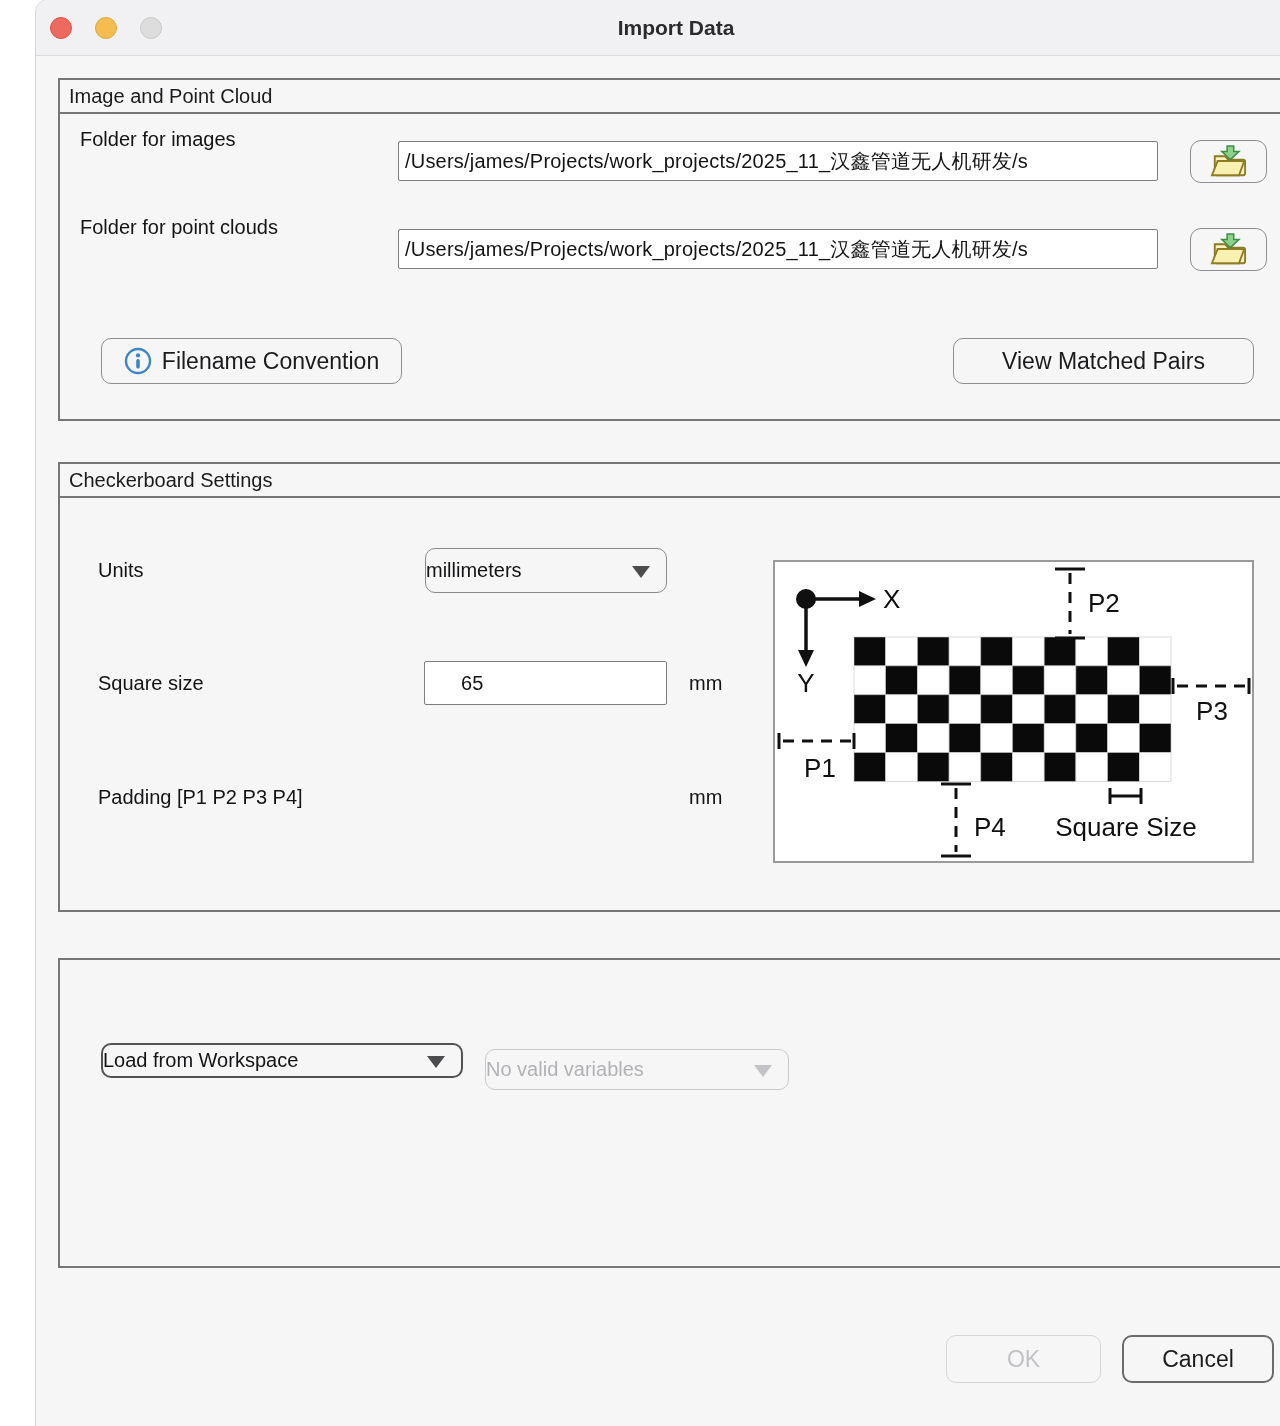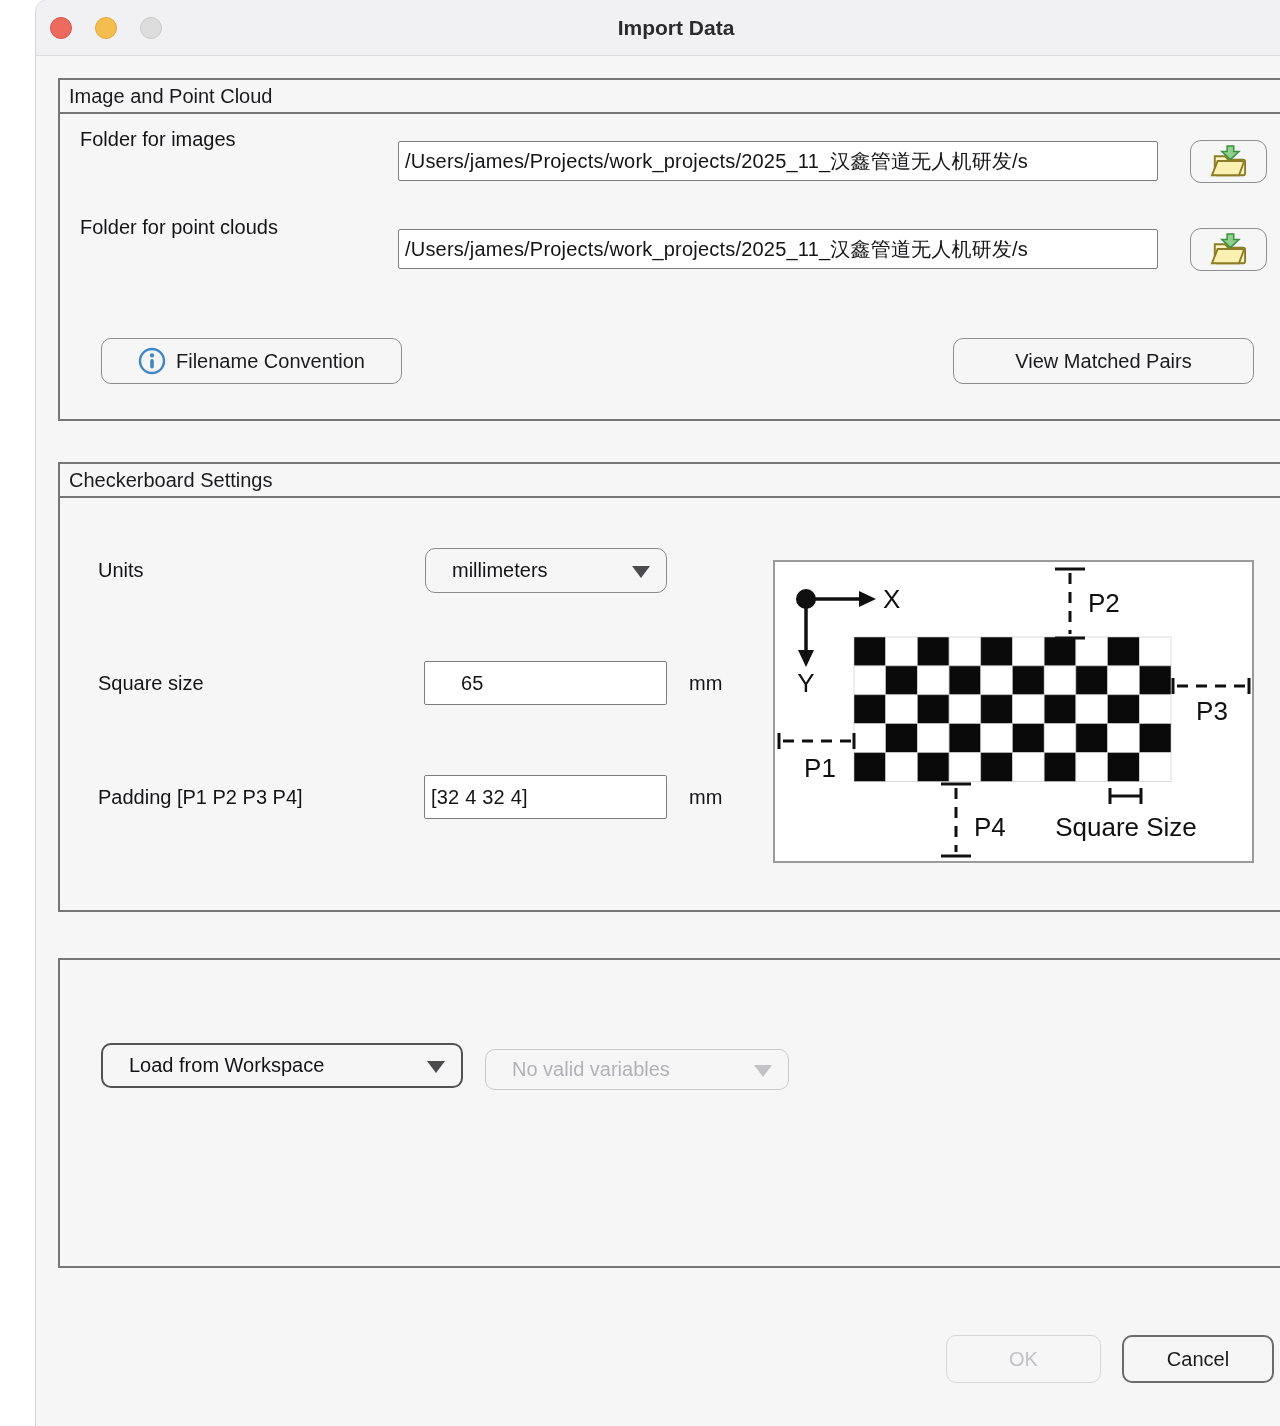--- a/index.html
+++ b/index.html
@@ -30,30 +30,30 @@
   .flabel{position:absolute;font-size:20px;color:#141416;white-space:nowrap;}
   .unit{position:absolute;font-size:20px;color:#141416;}
 
   .txt{
     position:absolute;border:1.5px solid #7d7d7f;border-radius:2px;background:#fff;
     font-size:20px;color:#141416;padding:0 6px;letter-spacing:0.2px;
   }
 
   .btn{
     position:absolute;border:1.5px solid #8e8e90;border-radius:10px;background:#f6f6f7;
-    font-size:20px;color:#1b1b1d;display:flex;align-items:center;justify-content:center;gap:10px;
+    font-size:23px;color:#1b1b1d;display:flex;align-items:center;justify-content:center;gap:10px;
     cursor:default;
   }
   .btn.browse{border-radius:11px;}
   .btn.strong{border:2px solid #6b6b6d;}
   .btn.disabled{border:1.5px solid #d6d6d8;color:#c2c2c6;}
 
   .dd{
     position:absolute;border:1.5px solid #8a8a8c;border-radius:10px;background:#f6f6f7;
-    font-size:20px;color:#141416;display:flex;align-items:center;padding:0 26px;
+    font-size:20px;color:#141416;display:flex;align-items:center;padding:0 0;
   }
   .dd.strong{border:2px solid #525254;}
   .dd.disabled{border:1.5px solid #c9c9cd;color:#b2b2b6;}
   .tri{
     position:absolute;right:16px;top:50%;margin-top:-5px;width:0;height:0;
     border-left:9px solid transparent;border-right:9px solid transparent;border-top:12px solid #4c4c4e;
   }
   .dd.disabled .tri{border-top-color:#c3c3c7;}
 
   .diagram{
@@ -119,21 +119,20 @@
     <div class="dd" style="left:365px;top:84px;width:242px;height:45px;">
       <span>millimeters</span>
       <span class="tri"></span>
     </div>
 
     <div class="flabel" style="left:38px;top:208px;">Square size</div>
     <input class="txt" style="left: 364px; top: 197px; width: 243px; height: 44px; padding-left: 36px;" value="65">
     <div class="unit" style="left:629px;top:208px;">mm</div>
 
     <div class="flabel" style="left:38px;top:322px;">Padding [P1 P2 P3 P4]</div>
-    <input class="txt" style="left: 364px; top: 311px; width: 243px; height: 44px;" value="[32 4 32 4]">
     <div class="unit" style="left:629px;top:322px;">mm</div>
 
     <div class="diagram" style="left:713px;top:96px;width:481px;height:303px;">
       <svg width="477" height="299" viewBox="0 0 477 299">
 
         <g id="board">
             <rect x="79.0" y="75.0" width="31.7" height="28.9" fill="#0a0a0a" stroke="#c4c4c4" stroke-width="0.6"></rect>
             <rect x="110.7" y="75.0" width="31.7" height="28.9" fill="#ffffff" stroke="#c4c4c4" stroke-width="0.6"></rect>
             <rect x="142.4" y="75.0" width="31.7" height="28.9" fill="#0a0a0a" stroke="#c4c4c4" stroke-width="0.6"></rect>
             <rect x="174.1" y="75.0" width="31.7" height="28.9" fill="#ffffff" stroke="#c4c4c4" stroke-width="0.6"></rect>
@@ -228,21 +227,21 @@
           <line x1="335" y1="234" x2="366" y2="234"></line>
           <line x1="366" y1="226" x2="366" y2="242"></line>
         </g>
         <text x="351" y="274" font-size="26" fill="#101010" text-anchor="middle">Square Size</text>
       </svg>
     </div>
   </div>
 
   <div class="panel" style="top:958px;height:310px;">
 
-    <div class="dd strong" style="left:41px;top:83px;width:362px;height:45px;">
+    <div class="dd strong" style="left:41px;top:83px;width:362px;height:35px;">
       <span>Load from Workspace</span>
       <span class="tri"></span>
     </div>
 
     <div class="dd disabled" style="left:425px;top:89px;width:304px;height:41px;align-items:center;">
       <span>No valid variables</span>
       <span class="tri"></span>
     </div>
   </div>
 

